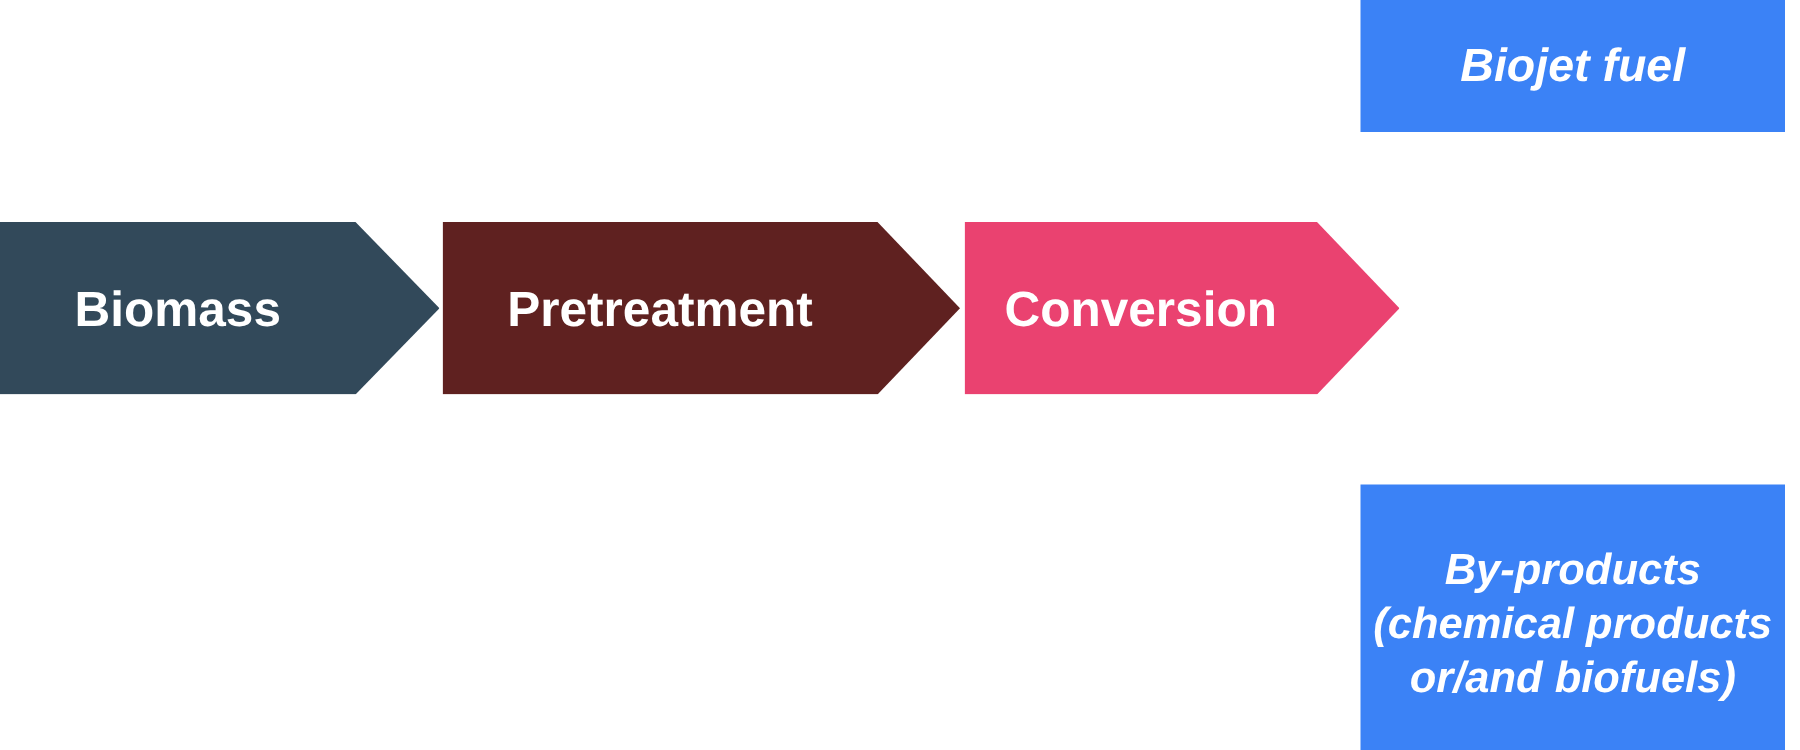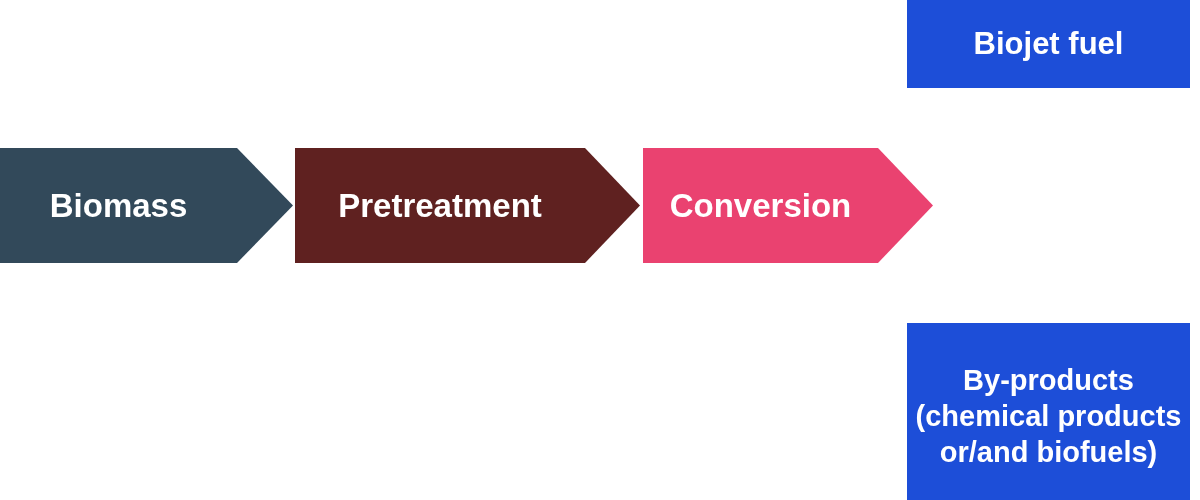--- a/index.html
+++ b/index.html
@@ -112,21 +112,22 @@
     align-items: center;
     justify-content: center;
     font-size: 33px;
   }
 
   
   .prodbox {
     position: absolute;
     left: 907px;
     width: 283px;
-    background: #1d4ed8;
+    background: #3b82f6;
+    font-style: italic;
   }
   #node-biojet {
     top: 0px;
     height: 88px;
   }
   #node-biojet .label { font-size: 31px; }
 
   #node-byproducts {
     top: 323px;
     height: 185px;

